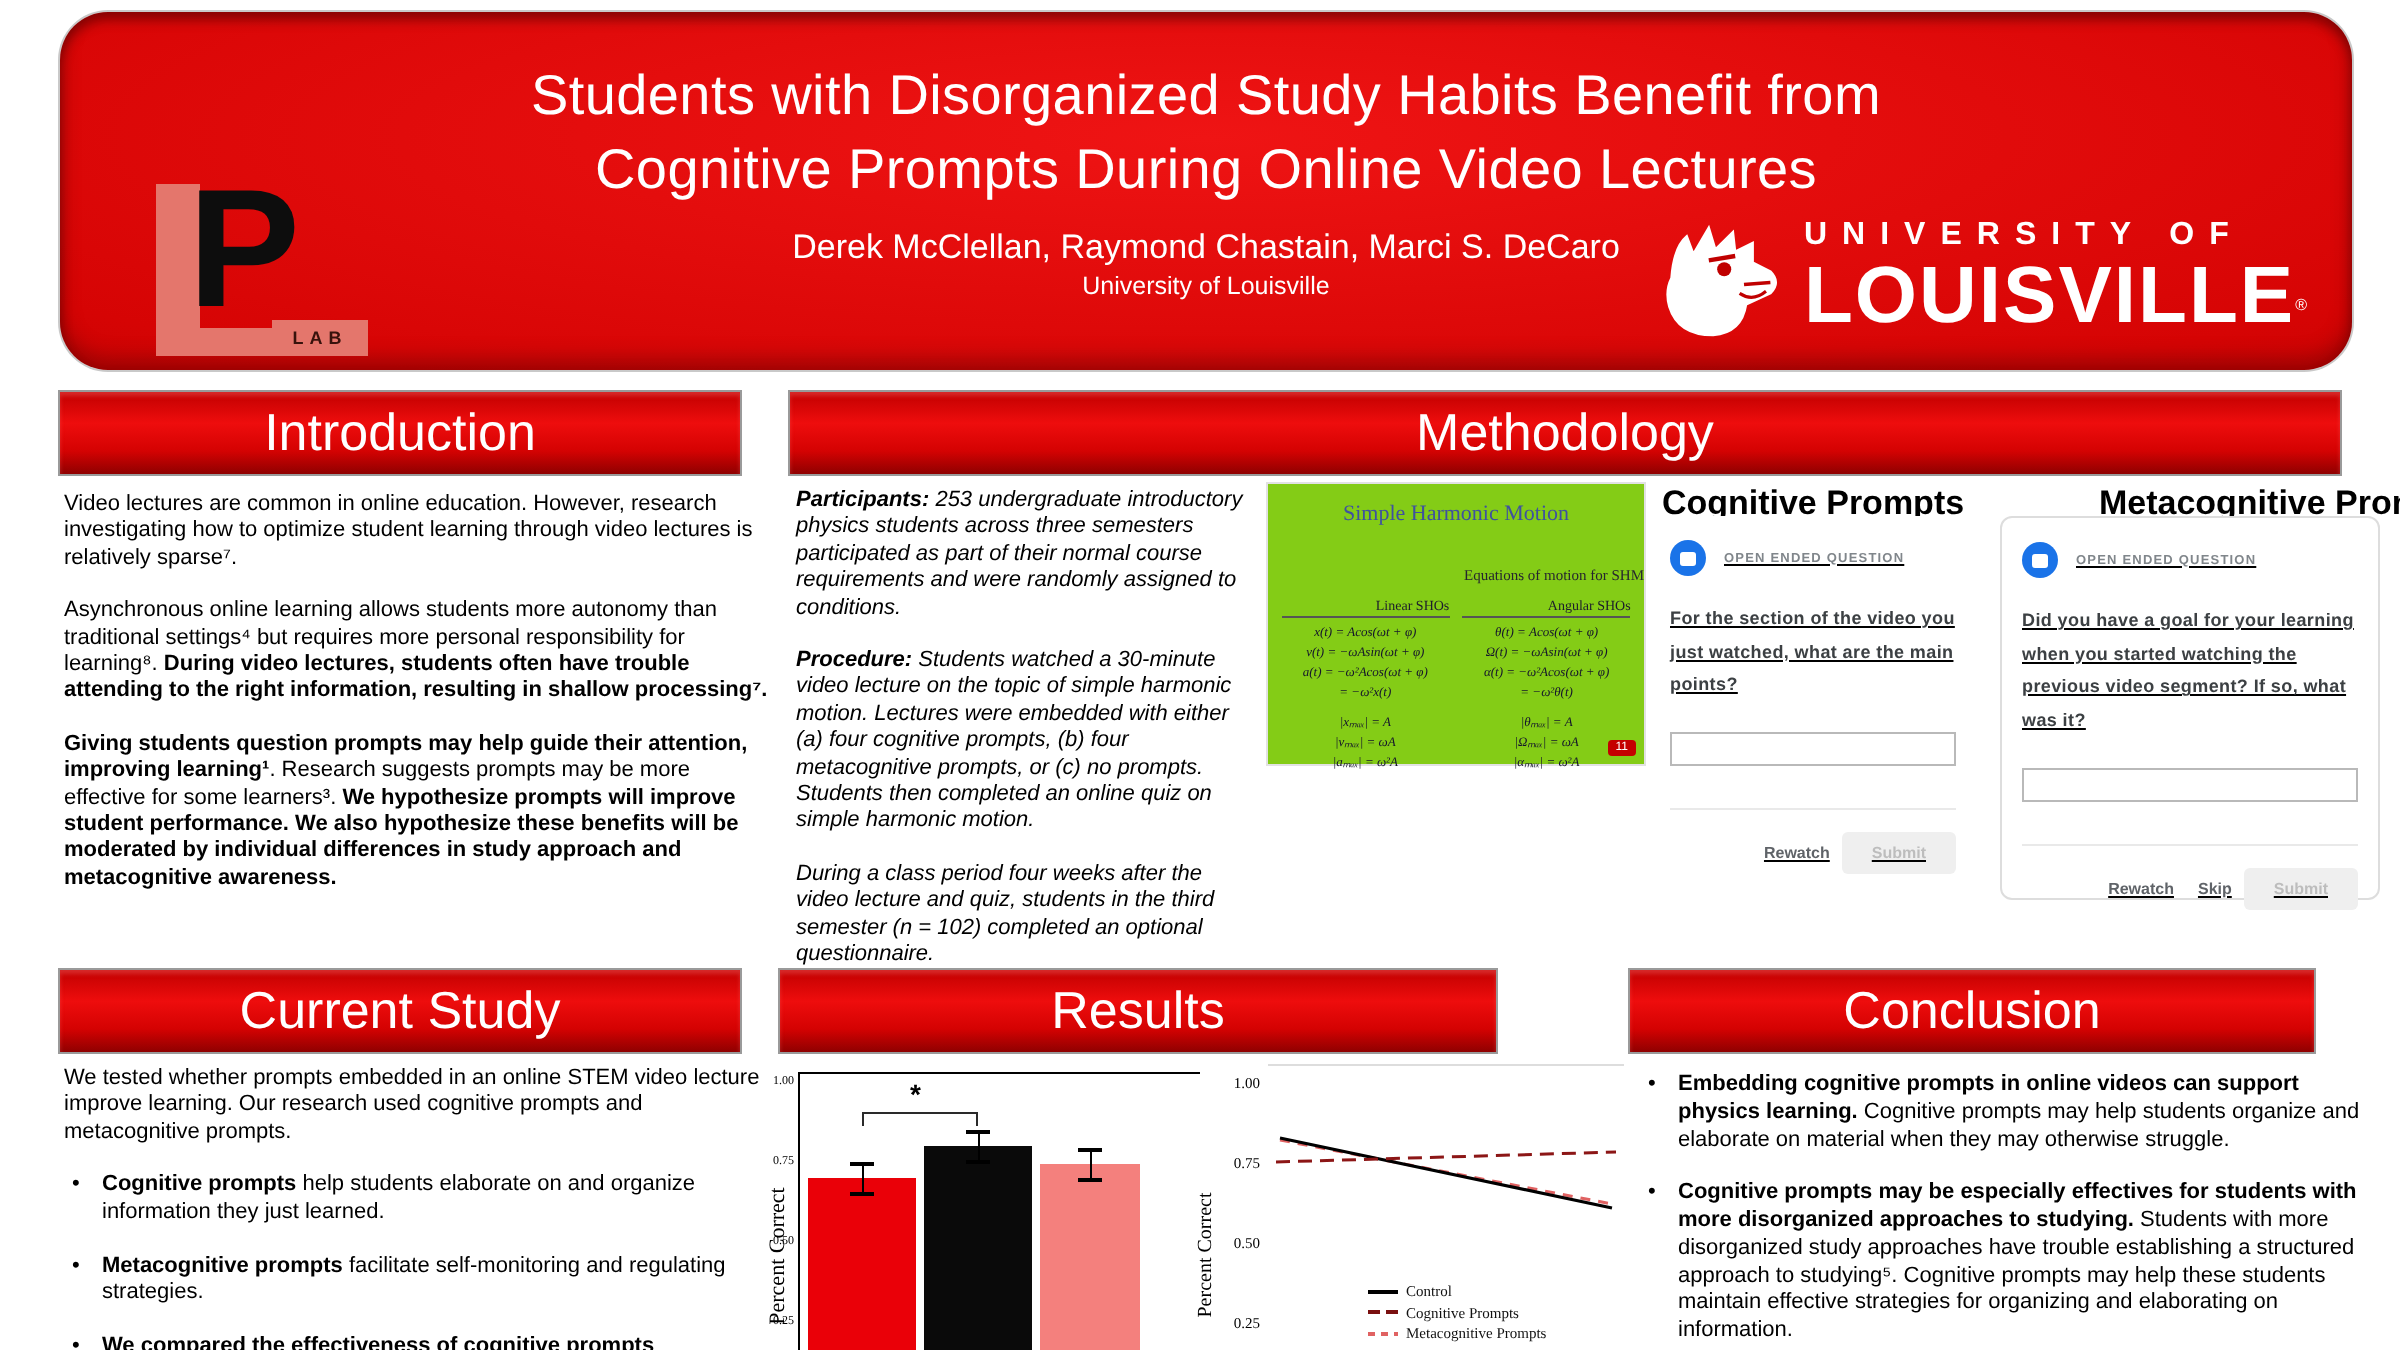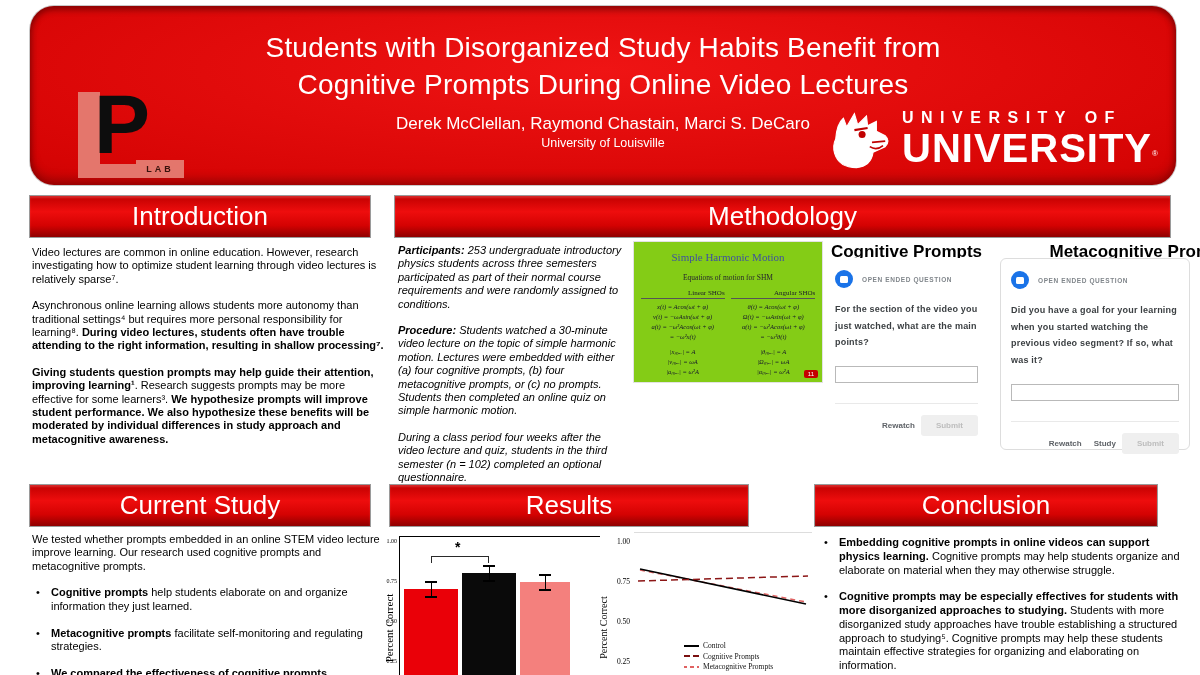--- a/index.html
+++ b/index.html
@@ -46,34 +46,34 @@
   .bodytext{font-size:11px;line-height:1.22;}
   .bodytext p{margin:0 0 13px 0;}
   .b{font-weight:bold;}
   .intro-text{left:32px;top:246px;width:352px;}
   .meth-text{left:398px;top:244px;width:226px;font-style:italic;}
 
   
   .slide{left:634px;top:242px;width:188px;height:140px;background:#84cc16;
     box-shadow:0 0 0 1px #e2e2e2;font-family:"Liberation Serif",serif;}
   .slide-title{margin-top:9px;text-align:center;font-size:11px;color:#3f51a0;}
-  .slide-sub{margin-top:10px;text-align:center;font-size:7.5px;color:#26262e;}
+  .slide-sub{margin-top:20px;text-align:right;font-size:7.5px;color:#26262e;}
   .slide-cols{display:flex;justify-content:space-evenly;margin-top:7px;}
   .slide-col{width:84px;}
   .col-head{font-size:7px;text-align:right;color:#1c1c2c;border-bottom:1px solid #555;padding-bottom:1px;margin-bottom:3px;}
   .eq{font-size:6.5px;font-style:italic;color:#14142c;line-height:1.55;text-align:center;}
   .eq-max{margin-top:5px;}
   .slide-page{position:absolute;right:4px;bottom:4px;background:#c40000;color:#fff;font-size:6px;
     padding:1px 4px;border-radius:2px;font-family:"Liberation Sans",sans-serif;}
 
   
   .ex-title{font-size:17px;font-weight:bold;text-align:center;}
   .cog-title{left:823px;top:242px;width:167px;}
   .meta-title{left:1044px;top:242px;width:198px;}
-  .panel{background:#fff;box-sizing:border-box;padding:12px 10px 10px 10px;}
+  .panel{background:#fff;box-sizing:border-box;padding:12px 10px 10px 10px;text-decoration:underline;}
   .panel-cog{left:825px;top:258px;width:163px;height:167px;}
   .panel-meta{left:1000px;top:258px;width:190px;height:192px;border:1px solid #ddd;border-radius:6px;}
   .q-row{display:flex;align-items:center;gap:9px;}
   .q-circle{width:18px;height:18px;border-radius:50%;background:#1a73e8;flex:0 0 auto;
     display:flex;align-items:center;justify-content:center;}
   .q-glyph{width:8px;height:7px;background:#fff;border-radius:1.5px;}
   .q-tag{font-size:6.5px;font-weight:bold;color:#80868b;letter-spacing:.6px;}
   .q-text{margin-top:13px;font-size:9px;font-weight:bold;color:#3c4043;line-height:1.85;letter-spacing:.2px;}
   .q-input{margin-top:15px;width:100%;height:17px;border:1px solid #b9b9b9;background:#fff;box-sizing:border-box;}
   .panel-divider{border-top:1px solid #e9e9e9;margin-top:20px;}
@@ -136,21 +136,21 @@
   <div class="abs uofl">
     <svg width="66" height="66" viewBox="0 0 60 60">
       <path d="M7,30 Q8,16 14,11 L17,19 L24,7 L27,17 L35,9 L36,18 L44,14 L44,23 L52,27 Q57,32 52,37 L41,42 Q39,55 26,56 Q10,56 6,43 Q4,36 7,30 Z" fill="#ffffff" stroke="#ffffff" stroke-width="1"></path>
       <circle cx="31" cy="26" r="3.2" fill="#c00000"></circle>
       <path d="M24,22 L36,20" stroke="#c00000" stroke-width="2" fill="none"></path>
       <path d="M40,33 L52,32" stroke="#c00000" stroke-width="1.6" fill="none"></path>
       <path d="M38,37 Q44,41 50,36" stroke="#c00000" stroke-width="1.4" fill="none"></path>
     </svg>
     <div class="uofl-text">
       <div class="uofl-l1">UNIVERSITY OF</div>
-      <div class="uofl-l2"><span>UNIVERSITY</span><span class="uofl-reg">®</span></div>
+      <div class="uofl-l2"><span>LOUISVILLE</span><span class="uofl-reg">®</span></div>
     </div>
   </div>
 </div>
 
 <div class="abs secbar bar-intro">
     <span>Introduction</span>
   </div>
 <div class="abs secbar bar-meth">
     <span>Methodology</span>
   </div>
@@ -231,21 +231,21 @@
     <div class="q-circle">
         <div class="q-glyph"></div>
       </div>
     <div class="q-tag">OPEN ENDED QUESTION</div>
   </div>
   <div class="q-text">Did you have a goal for your learning when you started watching the previous video segment?  If so, what was it?</div>
   <input class="q-input" type="text" style="">
   <div class="panel-divider"></div>
   <div class="panel-footer">
     <button class="link-btn">Rewatch</button>
-    <button class="link-btn">Study</button>
+    <button class="link-btn">Skip</button>
     <button class="submit-btn">Submit</button>
   </div>
 </div>
 
 <div class="abs bodytext cs-text">
   <p><span>We tested whether prompts embedded in an online STEM video lecture improve learning. Our research used cognitive prompts and metacognitive prompts.</span></p>
   <ul class="bullets">
     <li><span class="b">Cognitive prompts</span><span> help students elaborate on and organize information they just learned.</span></li>
     <li><span class="b">Metacognitive prompts</span><span> facilitate self-monitoring and regulating strategies.</span></li>
     <li><span class="b">We compared the effectiveness of cognitive prompts</span></li>

